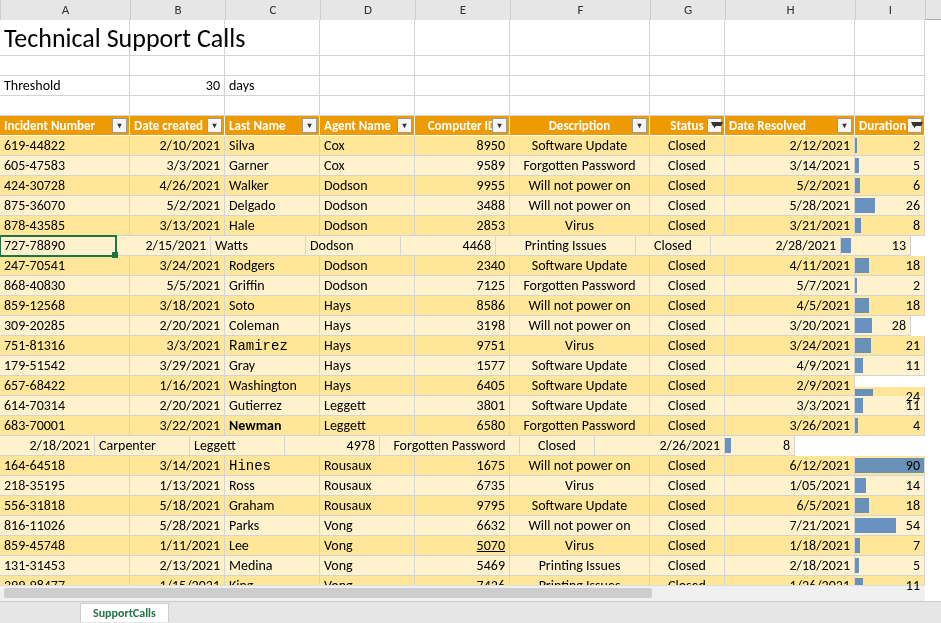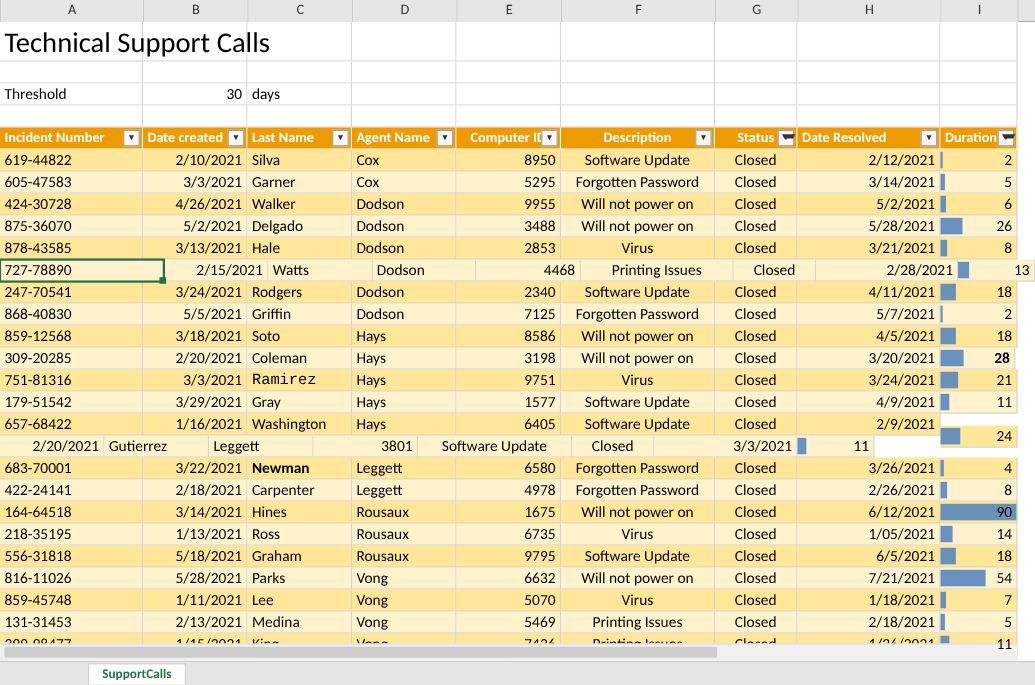--- a/index.html
+++ b/index.html
@@ -232,21 +232,21 @@
         <div class="cell c" style="width: 140px;">Software Update</div>
         <div class="cell c" style="width: 75px;">Closed</div>
         <div class="cell r" style="width: 130px;">2/12/2021</div>
         <div class="cell dur r" style="width: 70px;"><div class="bar" style="width: 2.22222%;"></div><span class="durtxt">2</span></div>
       </div>
       <div class="row band1">
         <div class="cell " style="width: 130px;">605-47583</div>
         <div class="cell r" style="width: 95px;">3/3/2021</div>
         <div class="cell " style="width: 95px;">Garner</div>
         <div class="cell " style="width: 95px;">Cox</div>
-        <div class="cell r" style="width: 95px;">5295</div>
+        <div class="cell r" style="width: 95px;">9589</div>
         <div class="cell c" style="width: 140px;">Forgotten Password</div>
         <div class="cell c" style="width: 75px;">Closed</div>
         <div class="cell r" style="width: 130px;">3/14/2021</div>
         <div class="cell dur r" style="width: 70px;"><div class="bar" style="width: 5.55556%;"></div><span class="durtxt">5</span></div>
       </div>
       <div class="row band0">
         <div class="cell " style="width: 130px;">424-30728</div>
         <div class="cell r" style="width: 95px;">4/26/2021</div>
         <div class="cell " style="width: 95px;">Walker</div>
         <div class="cell " style="width: 95px;">Dodson</div>
@@ -272,21 +272,21 @@
         <div class="cell r" style="width: 95px;">3/13/2021</div>
         <div class="cell " style="width: 95px;">Hale</div>
         <div class="cell " style="width: 95px;">Dodson</div>
         <div class="cell r" style="width: 95px;">2853</div>
         <div class="cell c" style="width: 140px;">Virus</div>
         <div class="cell c" style="width: 75px;">Closed</div>
         <div class="cell r" style="width: 130px;">3/21/2021</div>
         <div class="cell dur r" style="width: 70px;"><div class="bar" style="width: 8.88889%;"></div><span class="durtxt">8</span></div>
       </div>
       <div class="row band1">
-        <div class="cell selected" style="width: 150px;">727-78890</div>
+        <div class="cell selected" style="width: 116px;">727-78890</div>
         <div class="cell r" style="width: 95px;">2/15/2021</div>
         <div class="cell " style="width: 95px;">Watts</div>
         <div class="cell " style="width: 95px;">Dodson</div>
         <div class="cell r" style="width: 95px;">4468</div>
         <div class="cell c" style="width: 140px;">Printing Issues</div>
         <div class="cell c" style="width: 75px;">Closed</div>
         <div class="cell r" style="width: 130px;">2/28/2021</div>
         <div class="cell dur r" style="width: 70px;"><div class="bar" style="width: 14.4444%;"></div><span class="durtxt">13</span></div>
       </div>
       <div class="row band0">
@@ -324,21 +324,21 @@
       </div>
       <div class="row band1">
         <div class="cell " style="width: 130px;">309-20285</div>
         <div class="cell r" style="width: 95px;">2/20/2021</div>
         <div class="cell " style="width: 95px;">Coleman</div>
         <div class="cell " style="width: 95px;">Hays</div>
         <div class="cell r" style="width: 95px;">3198</div>
         <div class="cell c" style="width: 140px;">Will not power on</div>
         <div class="cell c" style="width: 75px;">Closed</div>
         <div class="cell r" style="width: 130px;">3/20/2021</div>
-        <div class="cell dur r" style="width: 68px; font-weight: bold;"><div class="bar" style="width: 31.1111%;"></div><span class="durtxt">28</span></div>
+        <div class="cell dur r" style="width: 56px;"><div class="bar" style="width: 31.1111%;"></div><span class="durtxt">28</span></div>
       </div>
       <div class="row band0">
         <div class="cell " style="width: 130px;">751-81316</div>
         <div class="cell r" style="width: 95px;">3/3/2021</div>
         <div class="cell " style="width: 95px; font-family: Liberation Mono, monospace;">Ramirez</div>
         <div class="cell " style="width: 95px;">Hays</div>
         <div class="cell r" style="width: 95px;">9751</div>
         <div class="cell c" style="width: 140px;">Virus</div>
         <div class="cell c" style="width: 75px;">Closed</div>
         <div class="cell r" style="width: 130px;">3/24/2021</div>
@@ -360,20 +360,21 @@
         <div class="cell r" style="width: 95px;">1/16/2021</div>
         <div class="cell " style="width: 95px;">Washington</div>
         <div class="cell " style="width: 95px;">Hays</div>
         <div class="cell r" style="width: 95px;">6405</div>
         <div class="cell c" style="width: 140px;">Software Update</div>
         <div class="cell c" style="width: 75px;">Closed</div>
         <div class="cell r" style="width: 130px;">2/9/2021</div>
         <div class="cell dur r" style="width: 70px; margin-top: 11px;"><div class="bar" style="width: 26.6667%;"></div><span class="durtxt">24</span></div>
       </div>
       <div class="row band1">
+        <div class="cell " style="width: 130px;">614-70314</div>
         <div class="cell r" style="width: 95px;">2/20/2021</div>
         <div class="cell " style="width: 95px;">Gutierrez</div>
         <div class="cell " style="width: 95px;">Leggett</div>
         <div class="cell r" style="width: 95px;">3801</div>
         <div class="cell c" style="width: 140px;">Software Update</div>
         <div class="cell c" style="width: 75px;">Closed</div>
         <div class="cell r" style="width: 130px;">3/3/2021</div>
         <div class="cell dur r" style="width: 70px;"><div class="bar" style="width: 12.2222%;"></div><span class="durtxt">11</span></div>
       </div>
       <div class="row band0">
@@ -381,34 +382,33 @@
         <div class="cell r" style="width: 95px;">3/22/2021</div>
         <div class="cell " style="width: 95px; font-weight: bold;">Newman</div>
         <div class="cell " style="width: 95px;">Leggett</div>
         <div class="cell r" style="width: 95px;">6580</div>
         <div class="cell c" style="width: 140px;">Forgotten Password</div>
         <div class="cell c" style="width: 75px;">Closed</div>
         <div class="cell r" style="width: 130px;">3/26/2021</div>
         <div class="cell dur r" style="width: 70px;"><div class="bar" style="width: 4.44444%;"></div><span class="durtxt">4</span></div>
       </div>
       <div class="row band1">
-        <div class="cell " style="width: 130px;">422-24141</div>
         <div class="cell r" style="width: 95px;">2/18/2021</div>
         <div class="cell " style="width: 95px;">Carpenter</div>
         <div class="cell " style="width: 95px;">Leggett</div>
         <div class="cell r" style="width: 95px;">4978</div>
         <div class="cell c" style="width: 140px;">Forgotten Password</div>
         <div class="cell c" style="width: 75px;">Closed</div>
         <div class="cell r" style="width: 130px;">2/26/2021</div>
         <div class="cell dur r" style="width: 70px;"><div class="bar" style="width: 8.88889%;"></div><span class="durtxt">8</span></div>
       </div>
       <div class="row band0">
         <div class="cell " style="width: 130px;">164-64518</div>
         <div class="cell r" style="width: 95px;">3/14/2021</div>
-        <div class="cell " style="width: 95px;">Hines</div>
+        <div class="cell " style="width: 95px; font-family: Liberation Mono, monospace;">Hines</div>
         <div class="cell " style="width: 95px;">Rousaux</div>
         <div class="cell r" style="width: 95px;">1675</div>
         <div class="cell c" style="width: 140px;">Will not power on</div>
         <div class="cell c" style="width: 75px;">Closed</div>
         <div class="cell r" style="width: 130px;">6/12/2021</div>
         <div class="cell dur r" style="width: 70px;"><div class="bar" style="width: 100%;"></div><span class="durtxt">90</span></div>
       </div>
       <div class="row band1">
         <div class="cell " style="width: 130px;">218-35195</div>
         <div class="cell r" style="width: 95px;">1/13/2021</div>
@@ -440,21 +440,21 @@
         <div class="cell c" style="width: 140px;">Will not power on</div>
         <div class="cell c" style="width: 75px;">Closed</div>
         <div class="cell r" style="width: 130px;">7/21/2021</div>
         <div class="cell dur r" style="width: 70px;"><div class="bar" style="width: 60%;"></div><span class="durtxt">54</span></div>
       </div>
       <div class="row band0">
         <div class="cell " style="width: 130px;">859-45748</div>
         <div class="cell r" style="width: 95px;">1/11/2021</div>
         <div class="cell " style="width: 95px;">Lee</div>
         <div class="cell " style="width: 95px;">Vong</div>
-        <div class="cell r" style="width: 95px;">5070</div>
+        <div class="cell r" style="width: 95px; text-decoration: underline;">5070</div>
         <div class="cell c" style="width: 140px;">Virus</div>
         <div class="cell c" style="width: 75px;">Closed</div>
         <div class="cell r" style="width: 130px;">1/18/2021</div>
         <div class="cell dur r" style="width: 70px;"><div class="bar" style="width: 7.77778%;"></div><span class="durtxt">7</span></div>
       </div>
       <div class="row band1">
         <div class="cell " style="width: 130px;">131-31453</div>
         <div class="cell r" style="width: 95px;">2/13/2021</div>
         <div class="cell " style="width: 95px;">Medina</div>
         <div class="cell " style="width: 95px;">Vong</div>

